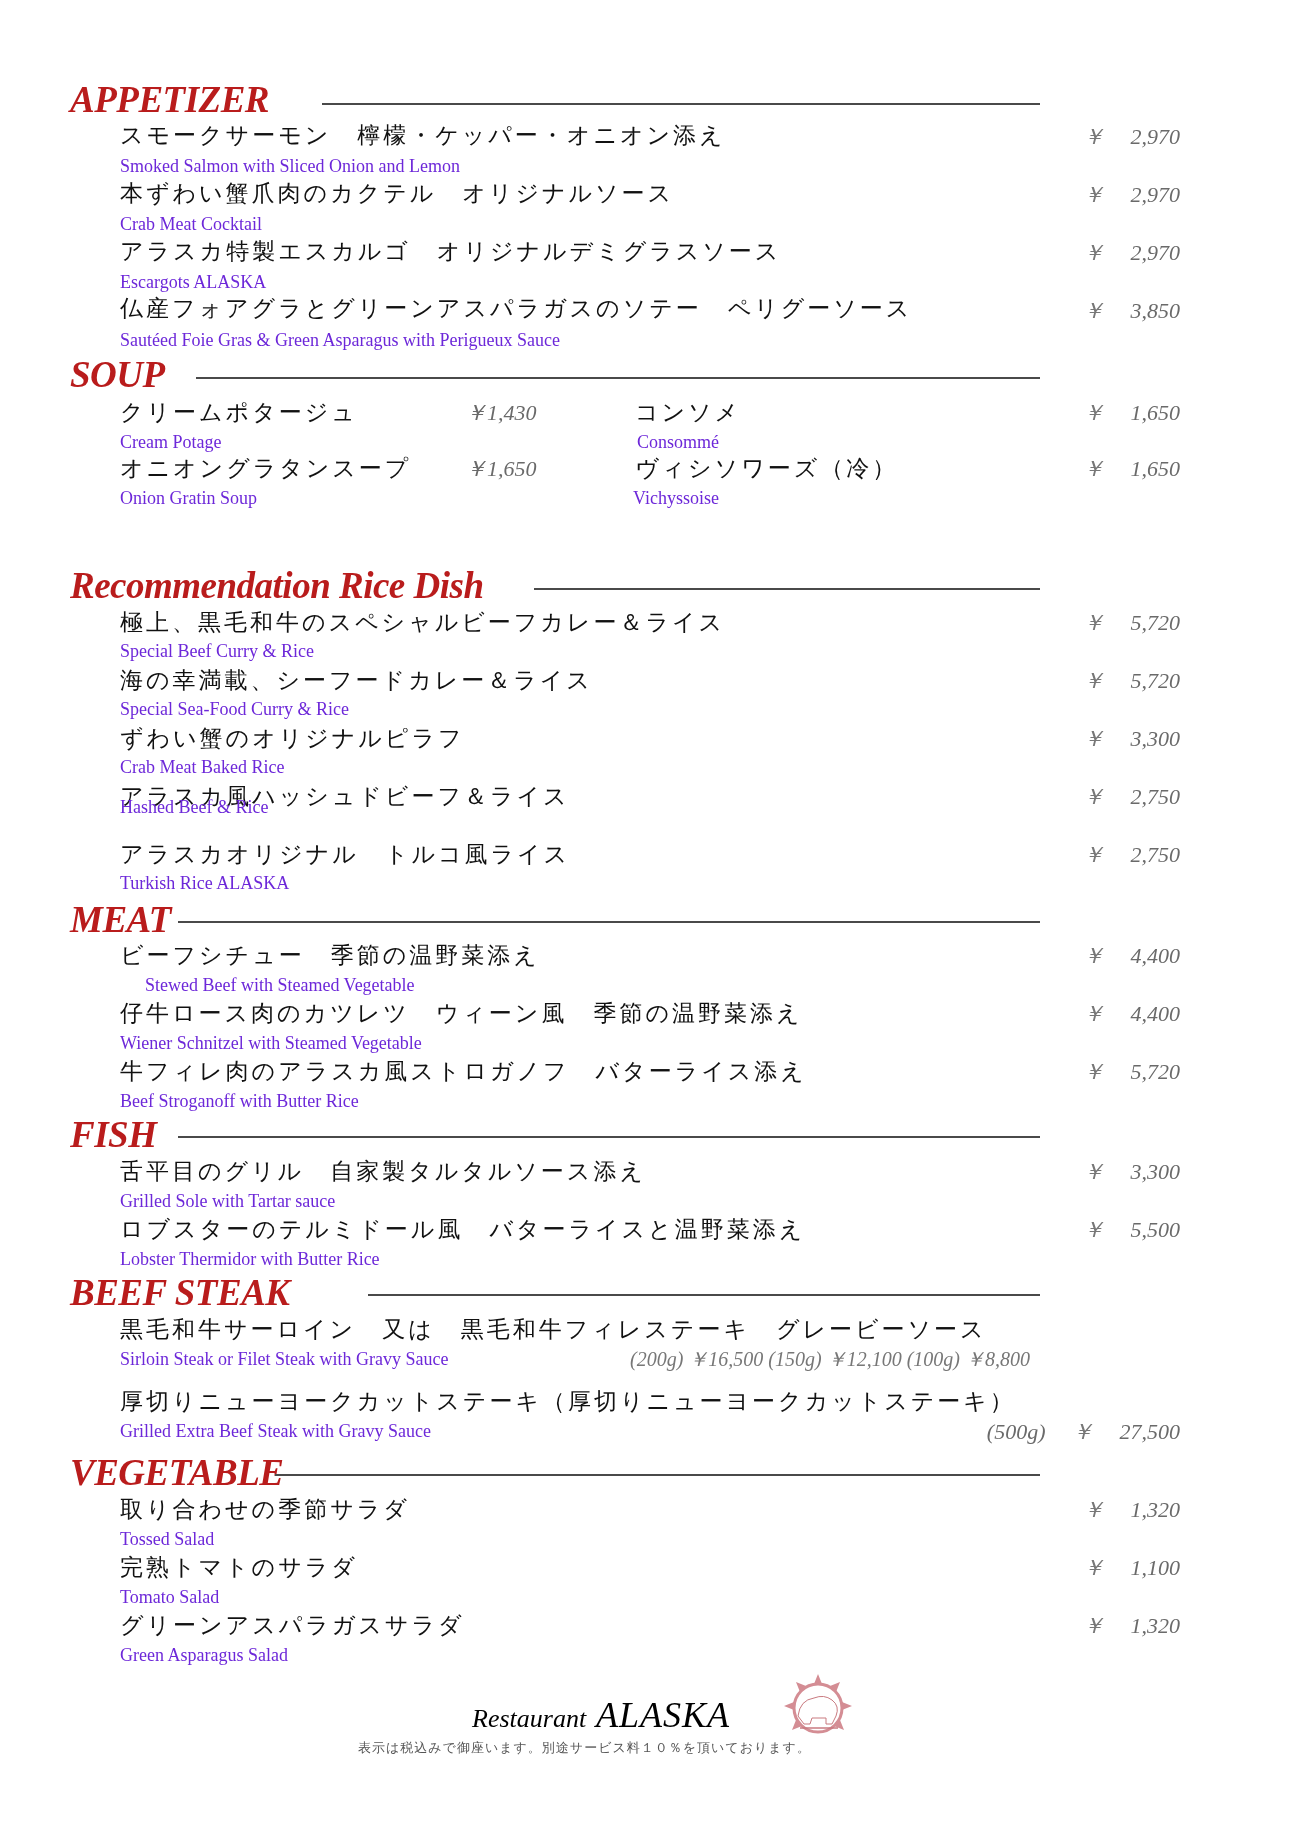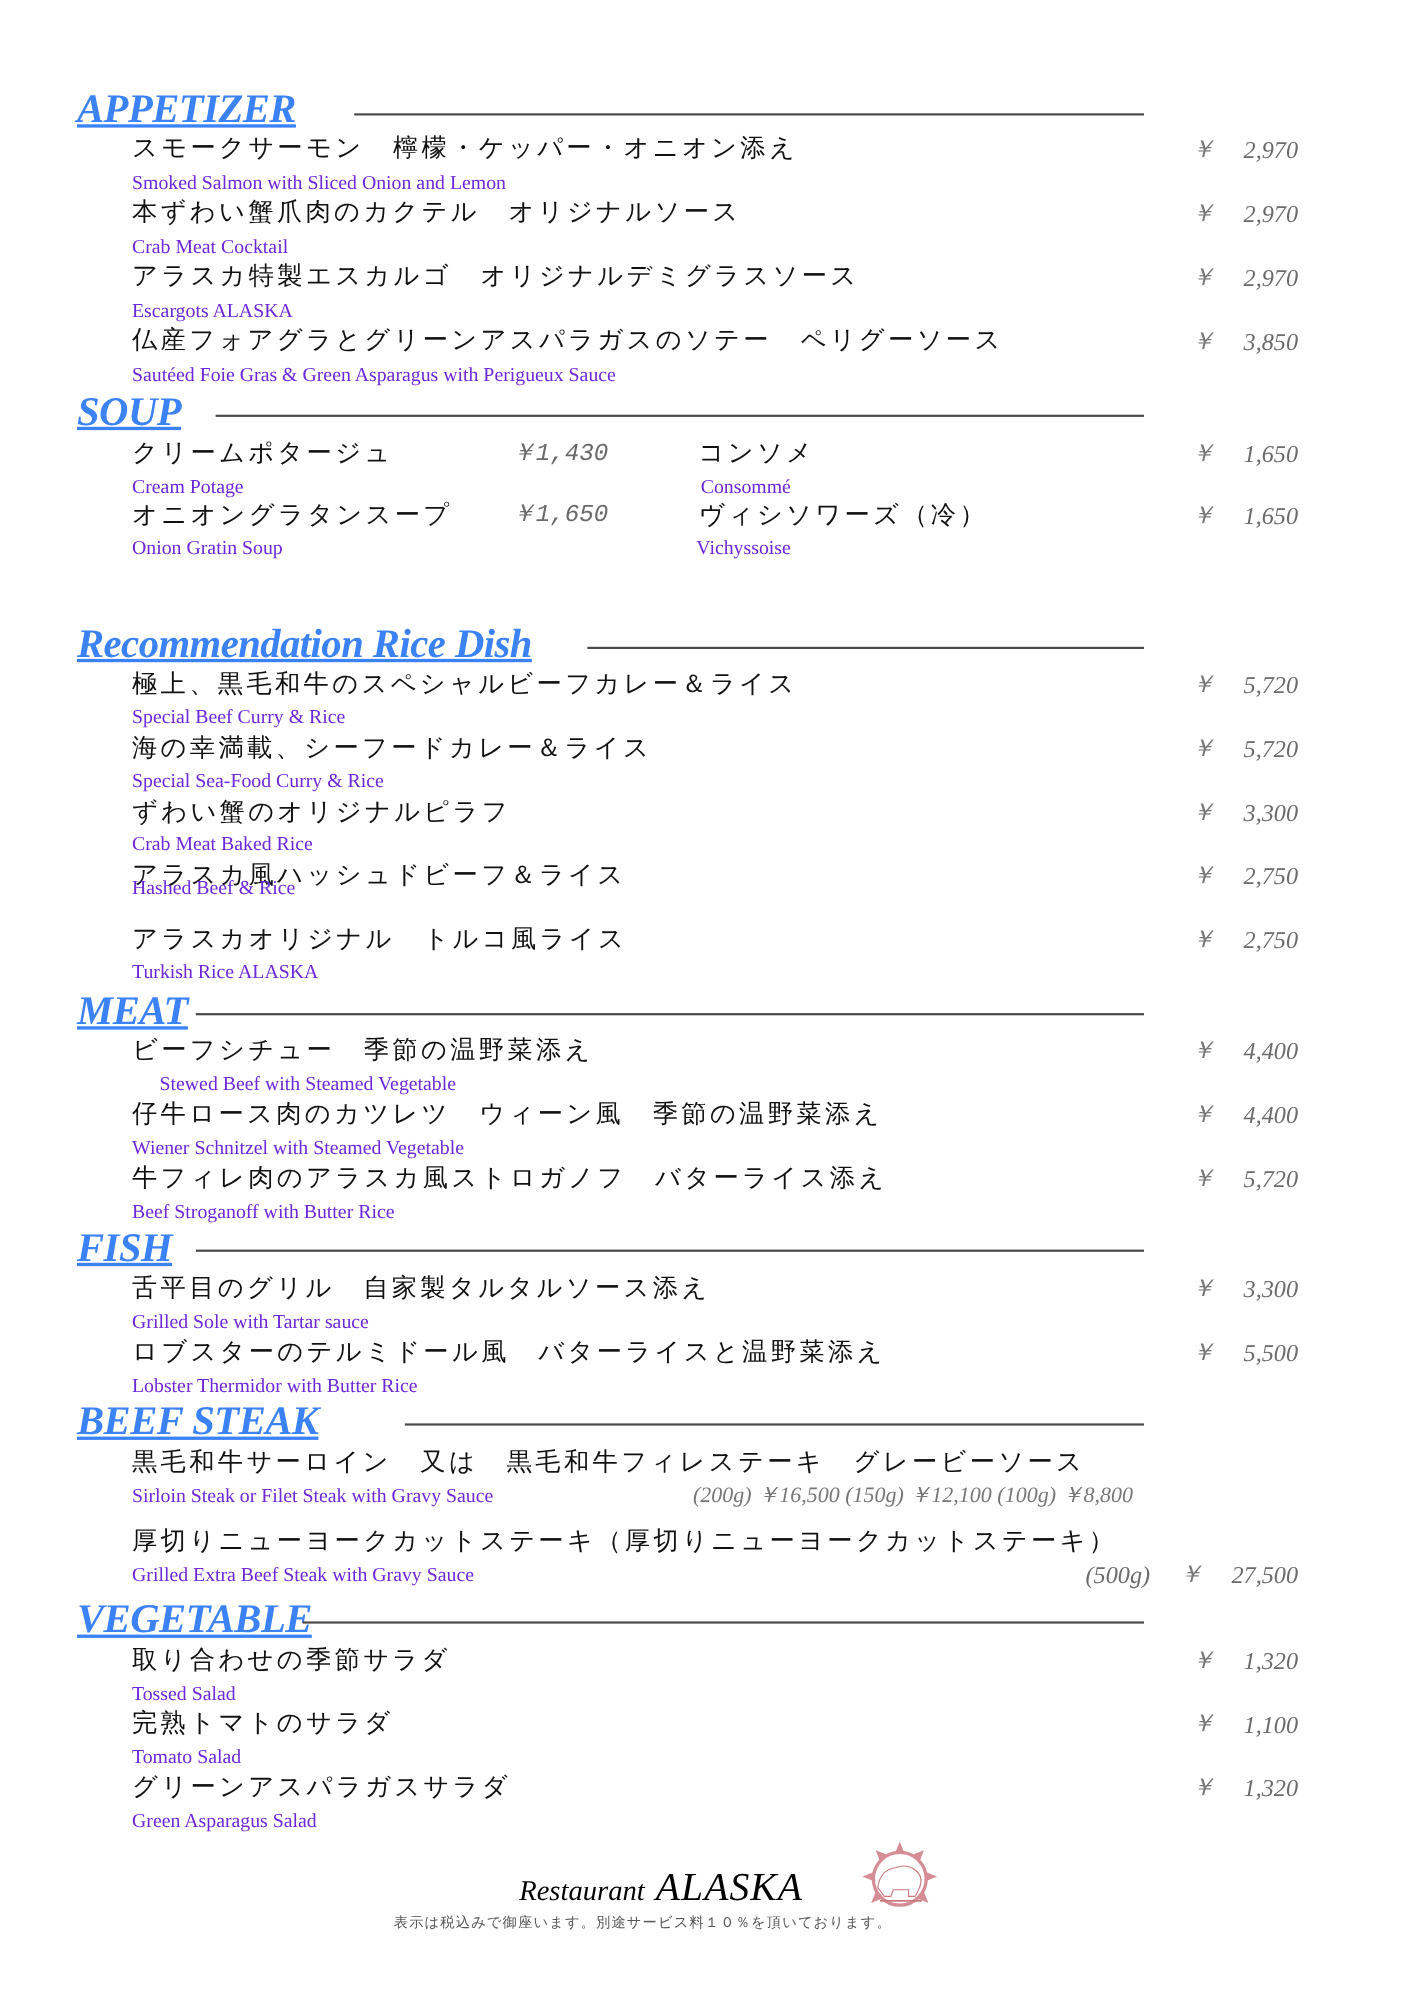--- a/index.html
+++ b/index.html
@@ -1,28 +1,28 @@
 <!DOCTYPE html>
 <html><head>
 <meta charset="utf-8">
 <style>
   html, body { margin:0; padding:0; background:#ffffff; }
   body { width:1292px; height:1828px; position:relative; overflow:hidden;
          font-family:"DejaVu Serif", serif; }
-  .sec-title { position:absolute; left:70px; color:#3b82f6; font-family:"Liberation Serif", serif;
-               font-style:italic; font-weight:bold; font-size:37px; line-height:40px; letter-spacing:-0.5px; white-space:nowrap;text-decoration:underline; }
+  .sec-title { position:absolute; left:70px; color:#b91c1c; font-family:"Liberation Serif", serif;
+               font-style:italic; font-weight:bold; font-size:37px; line-height:40px; letter-spacing:-0.5px; white-space:nowrap; }
   .sec-rule { position:absolute; right:252px; height:2px; background:#4a4a4a; }
   .jp { position:absolute; left:120px; font-family:"DejaVu Serif", serif; font-size:23px; line-height:30px;
         color:#111; white-space:nowrap; letter-spacing:3px; }
   .en { position:absolute; left:120px; font-family:"Liberation Serif", serif; font-size:18px;
         line-height:22px; color:#6d28d9; white-space:nowrap; }
   .price { position:absolute; right:112px; font-family:"Liberation Serif", serif; font-style:italic; font-size:22px;
            line-height:30px; color:#6a6a6a; white-space:nowrap; display:flex; gap:26px; }
   .yen { font-family:"DejaVu Serif", serif; font-style:italic; color:#777; }
-  .soup-price { position:absolute; font-family:Liberation Mono, monospace; font-style:italic; font-size:22px; line-height:30px; color:#6a6a6a; white-space:nowrap;text-align:right; }
+  .soup-price { position:absolute; font-family:Liberation Serif, serif; font-style:italic; font-size:22px; line-height:30px; color:#6a6a6a; white-space:nowrap;text-align:right; }
   .steak-line { position:absolute; font-family:"Liberation Serif", serif; font-style:italic; font-size:20px; line-height:22px; color:#777; white-space:nowrap; }
   .footer-brand { position:absolute; left:472px; top:1694px; color:#000000; font-family:"Liberation Serif", serif; font-style:italic; white-space:nowrap; }
   .footer-brand .r { font-size:26px; }
   .footer-brand .a { font-size:36px; margin-left:10px; letter-spacing:1px; }
   .footer-note { position:absolute; left:358px; top:1739px; font-size:13px; color:#555; white-space:nowrap; letter-spacing:1px; }
   .logo { position:absolute; left:782px; top:1672px; width:72px; height:72px; }
 </style>
 </head>
 <body>
 

